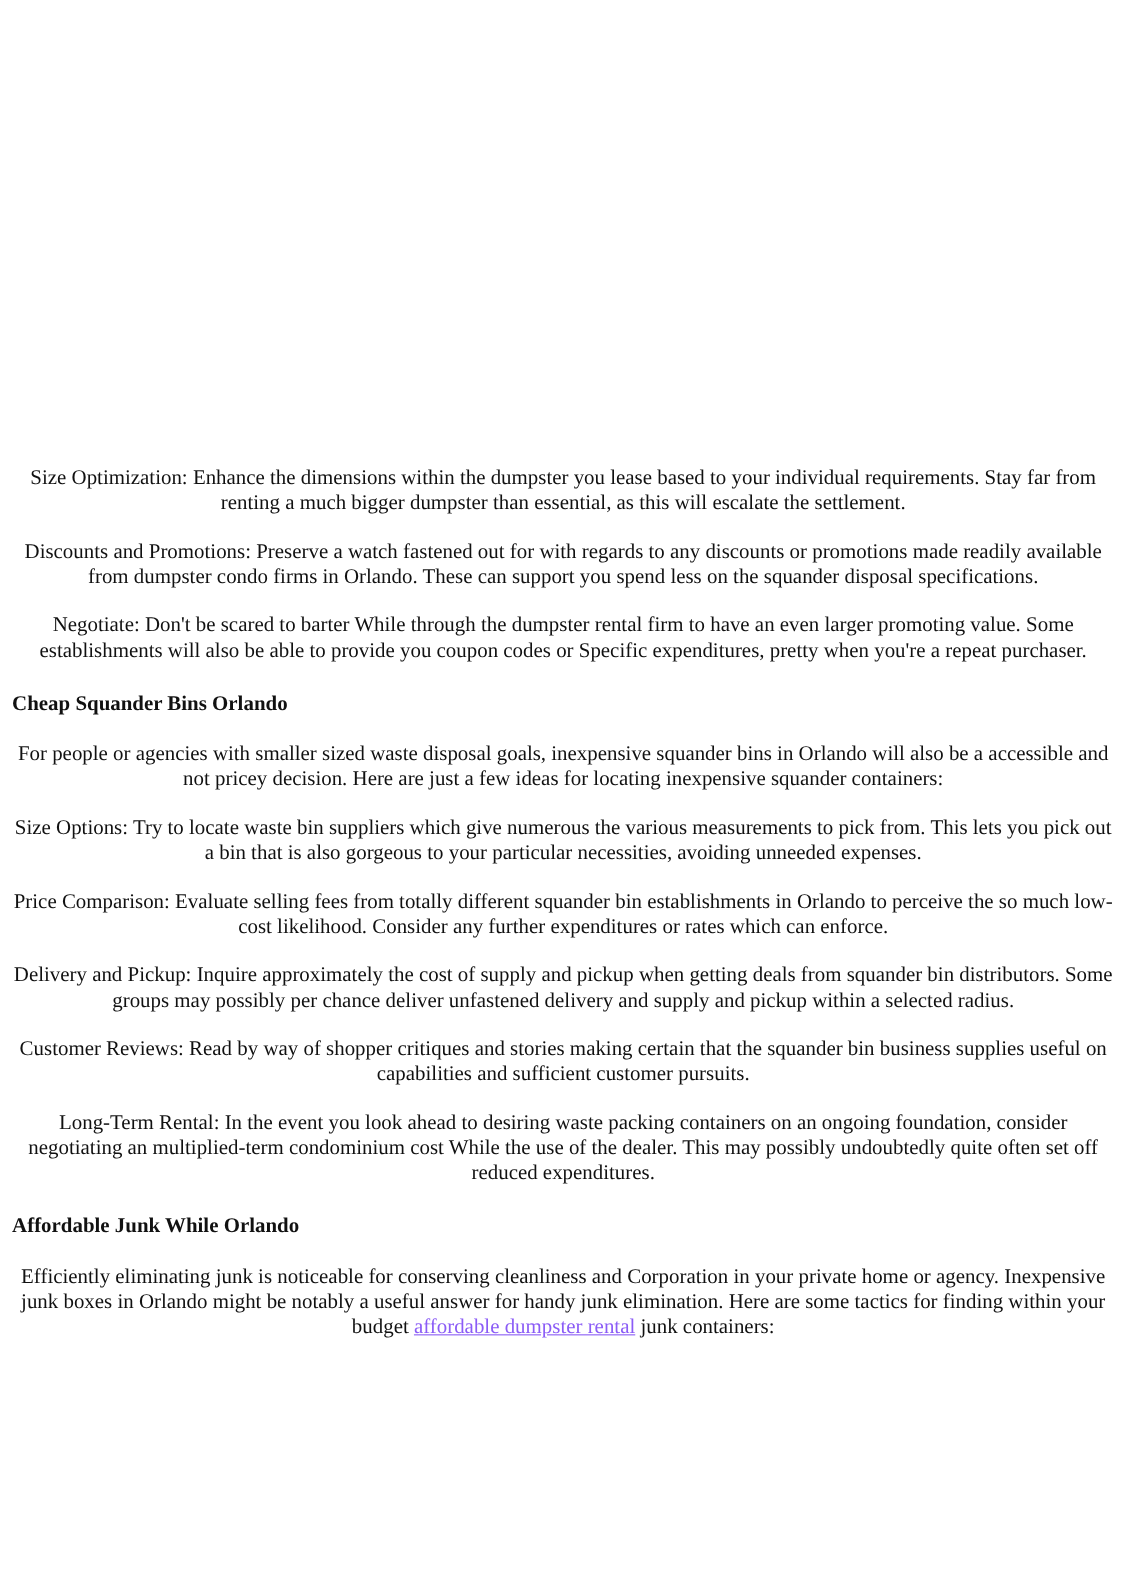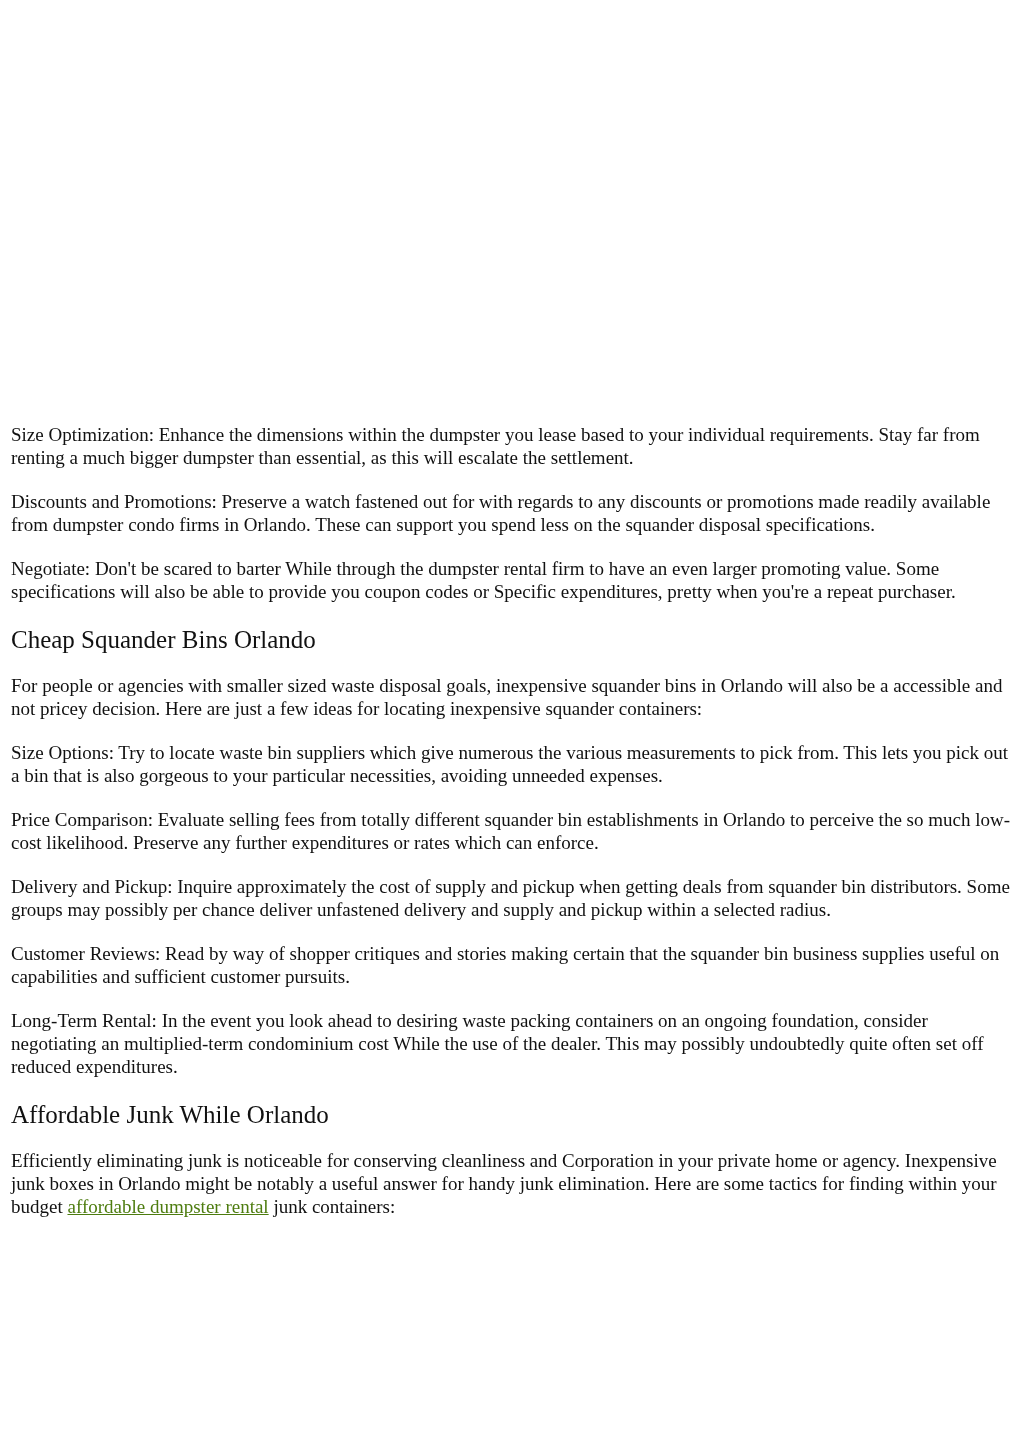--- a/index.html
+++ b/index.html
@@ -18,46 +18,47 @@
     .blank-top {
       height: 423px;
     }
     .content {
       padding: 0 11px;
       font-size: 19px;
       line-height: 23px;
     }
     .content p {
       margin: 0 0 21px 0;
+      text-align: center;
     }
     .content h2 {
-      font-size: 25px;
+      font-size: 19px;
       line-height: 28px;
-      font-weight: normal;
+      font-weight: bold;
       margin: 0 0 20px 0;
       padding-top: 2px;
     }
     .content a {
-      color: #4d7c0f;
+      color: #8b5cf6;
       text-decoration: underline;
     }
   </style>
 </head>
 <body>
 
 <div class="blank-top"></div>
 
 <div class="content">
   <p>Size Optimization: Enhance the dimensions within the dumpster you lease based to your individual requirements. Stay far from renting a much bigger dumpster than essential, as this will escalate the settlement.</p>
   <p>Discounts and Promotions: Preserve a watch fastened out for with regards to any discounts or promotions made readily available from dumpster condo firms in Orlando. These can support you spend less on the squander disposal specifications.</p>
-  <p>Negotiate: Don't be scared to barter While through the dumpster rental firm to have an even larger promoting value. Some specifications will also be able to provide you coupon codes or Specific expenditures, pretty when you're a repeat purchaser.</p>
+  <p>Negotiate: Don't be scared to barter While through the dumpster rental firm to have an even larger promoting value. Some establishments will also be able to provide you coupon codes or Specific expenditures, pretty when you're a repeat purchaser.</p>
 
   <h2>Cheap Squander Bins Orlando</h2>
   <p>For people or agencies with smaller sized waste disposal goals, inexpensive squander bins in Orlando will also be a accessible and not pricey decision. Here are just a few ideas for locating inexpensive squander containers:</p>
   <p>Size Options: Try to locate waste bin suppliers which give numerous the various measurements to pick from. This lets you pick out a bin that is also gorgeous to your particular necessities, avoiding unneeded expenses.</p>
-  <p>Price Comparison: Evaluate selling fees from totally different squander bin establishments in Orlando to perceive the so much low-cost likelihood. Preserve any further expenditures or rates which can enforce.</p>
+  <p>Price Comparison: Evaluate selling fees from totally different squander bin establishments in Orlando to perceive the so much low-cost likelihood. Consider any further expenditures or rates which can enforce.</p>
   <p>Delivery and Pickup: Inquire approximately the cost of supply and pickup when getting deals from squander bin distributors. Some groups may possibly per chance deliver unfastened delivery and supply and pickup within a selected radius.</p>
   <p>Customer Reviews: Read by way of shopper critiques and stories making certain that the squander bin business supplies useful on capabilities and sufficient customer pursuits.</p>
   <p>Long-Term Rental: In the event you look ahead to desiring waste packing containers on an ongoing foundation, consider negotiating an multiplied-term condominium cost While the use of the dealer. This may possibly undoubtedly quite often set off reduced expenditures.</p>
 
   <h2>Affordable Junk While Orlando</h2>
   <p><span>Efficiently eliminating junk is noticeable for conserving cleanliness and Corporation in your private home or agency. Inexpensive junk boxes in Orlando might be notably a useful answer for handy junk elimination. Here are some tactics for finding within your budget </span><a href="#">affordable dumpster rental</a><span> junk containers:</span></p>
 </div>
 
 </body></html>

